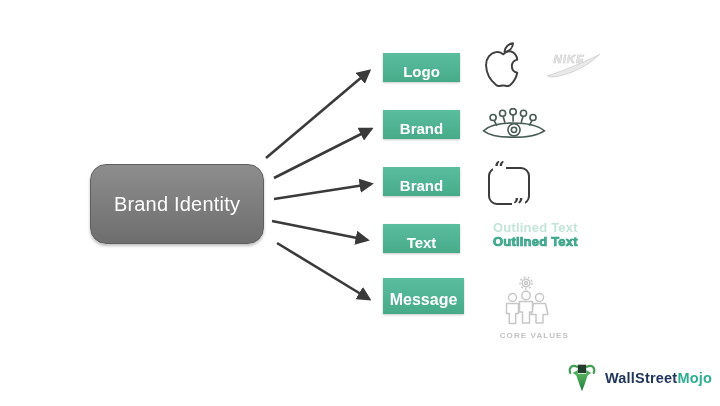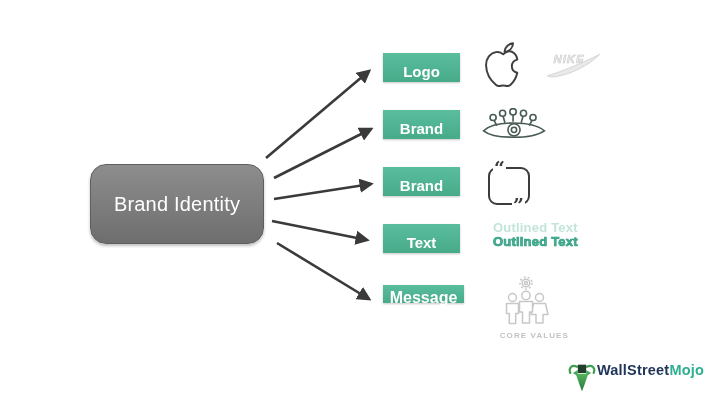--- a/index.html
+++ b/index.html
@@ -23,21 +23,21 @@
     position:absolute;left:383px;width:77px;height:29px;
     background:linear-gradient(180deg,#5abd9e 0%,#47aa89 100%);
     display:flex;align-items:center;justify-content:center;
     box-shadow:0 1px 2px rgba(0,0,0,.22);
   }
   .node span{color:#fff;font-weight:bold;font-size:15px;margin-top:8px;}
   .node-logo{top:53px}
   .node-vision{top:110px}
   .node-slogan{top:167px}
   .node-font{top:224px}
-  .node-message{top:285px;width:81px;height:18px}
+  .node-message{top:278px;width:81px;height:36px}
   .node-message span{font-size:16px}
   
   .apple-icon{position:absolute;left:479px;top:41px;}
   .nike-icon{position:absolute;left:541px;top:50px;}
   .eye-icon{position:absolute;left:480px;top:108px;}
   .quote-frame{
     position:absolute;left:488px;top:167px;width:38px;height:34px;
     border:2.4px solid #3c3c3c;border-radius:9px;background:#fff;
   }
   .q-open,.q-close{
@@ -48,21 +48,21 @@
   .q-close{bottom:-7px;right:3px;}
   .font-samples{position:absolute;left:493px;top:221px;font-weight:bold;font-size:13px;line-height:13.5px;letter-spacing:.2px;}
   .fs-line1{color:#c3e5d9;}
   .fs-line2{color:#4ab196;-webkit-text-stroke:.7px #2f9c80;text-shadow:0 0 1px #e8f7f1;}
   .people-icon{position:absolute;left:500px;top:275px;}
   .core-values{
     position:absolute;left:483px;top:331px;width:86px;text-align:right;
     color:#c2c2c2;font-size:8px;letter-spacing:1.1px;font-weight:bold;
   }
   
-  .wsm{position:absolute;left:567px;top:362px;display:flex;gap:0;}
+  .wsm{position:absolute;left:567px;top:362px;display:flex;align-items:center;gap:8px;}
   .wsm-text{font-weight:bold;font-size:14.5px;letter-spacing:.2px;}
   .wsm-wall{color:#20355a;}
   .wsm-mojo{color:#2fae92;}
 </style>
 </head>
 <body>
 
 <div class="canvas">
 
   <div class="root-box">

